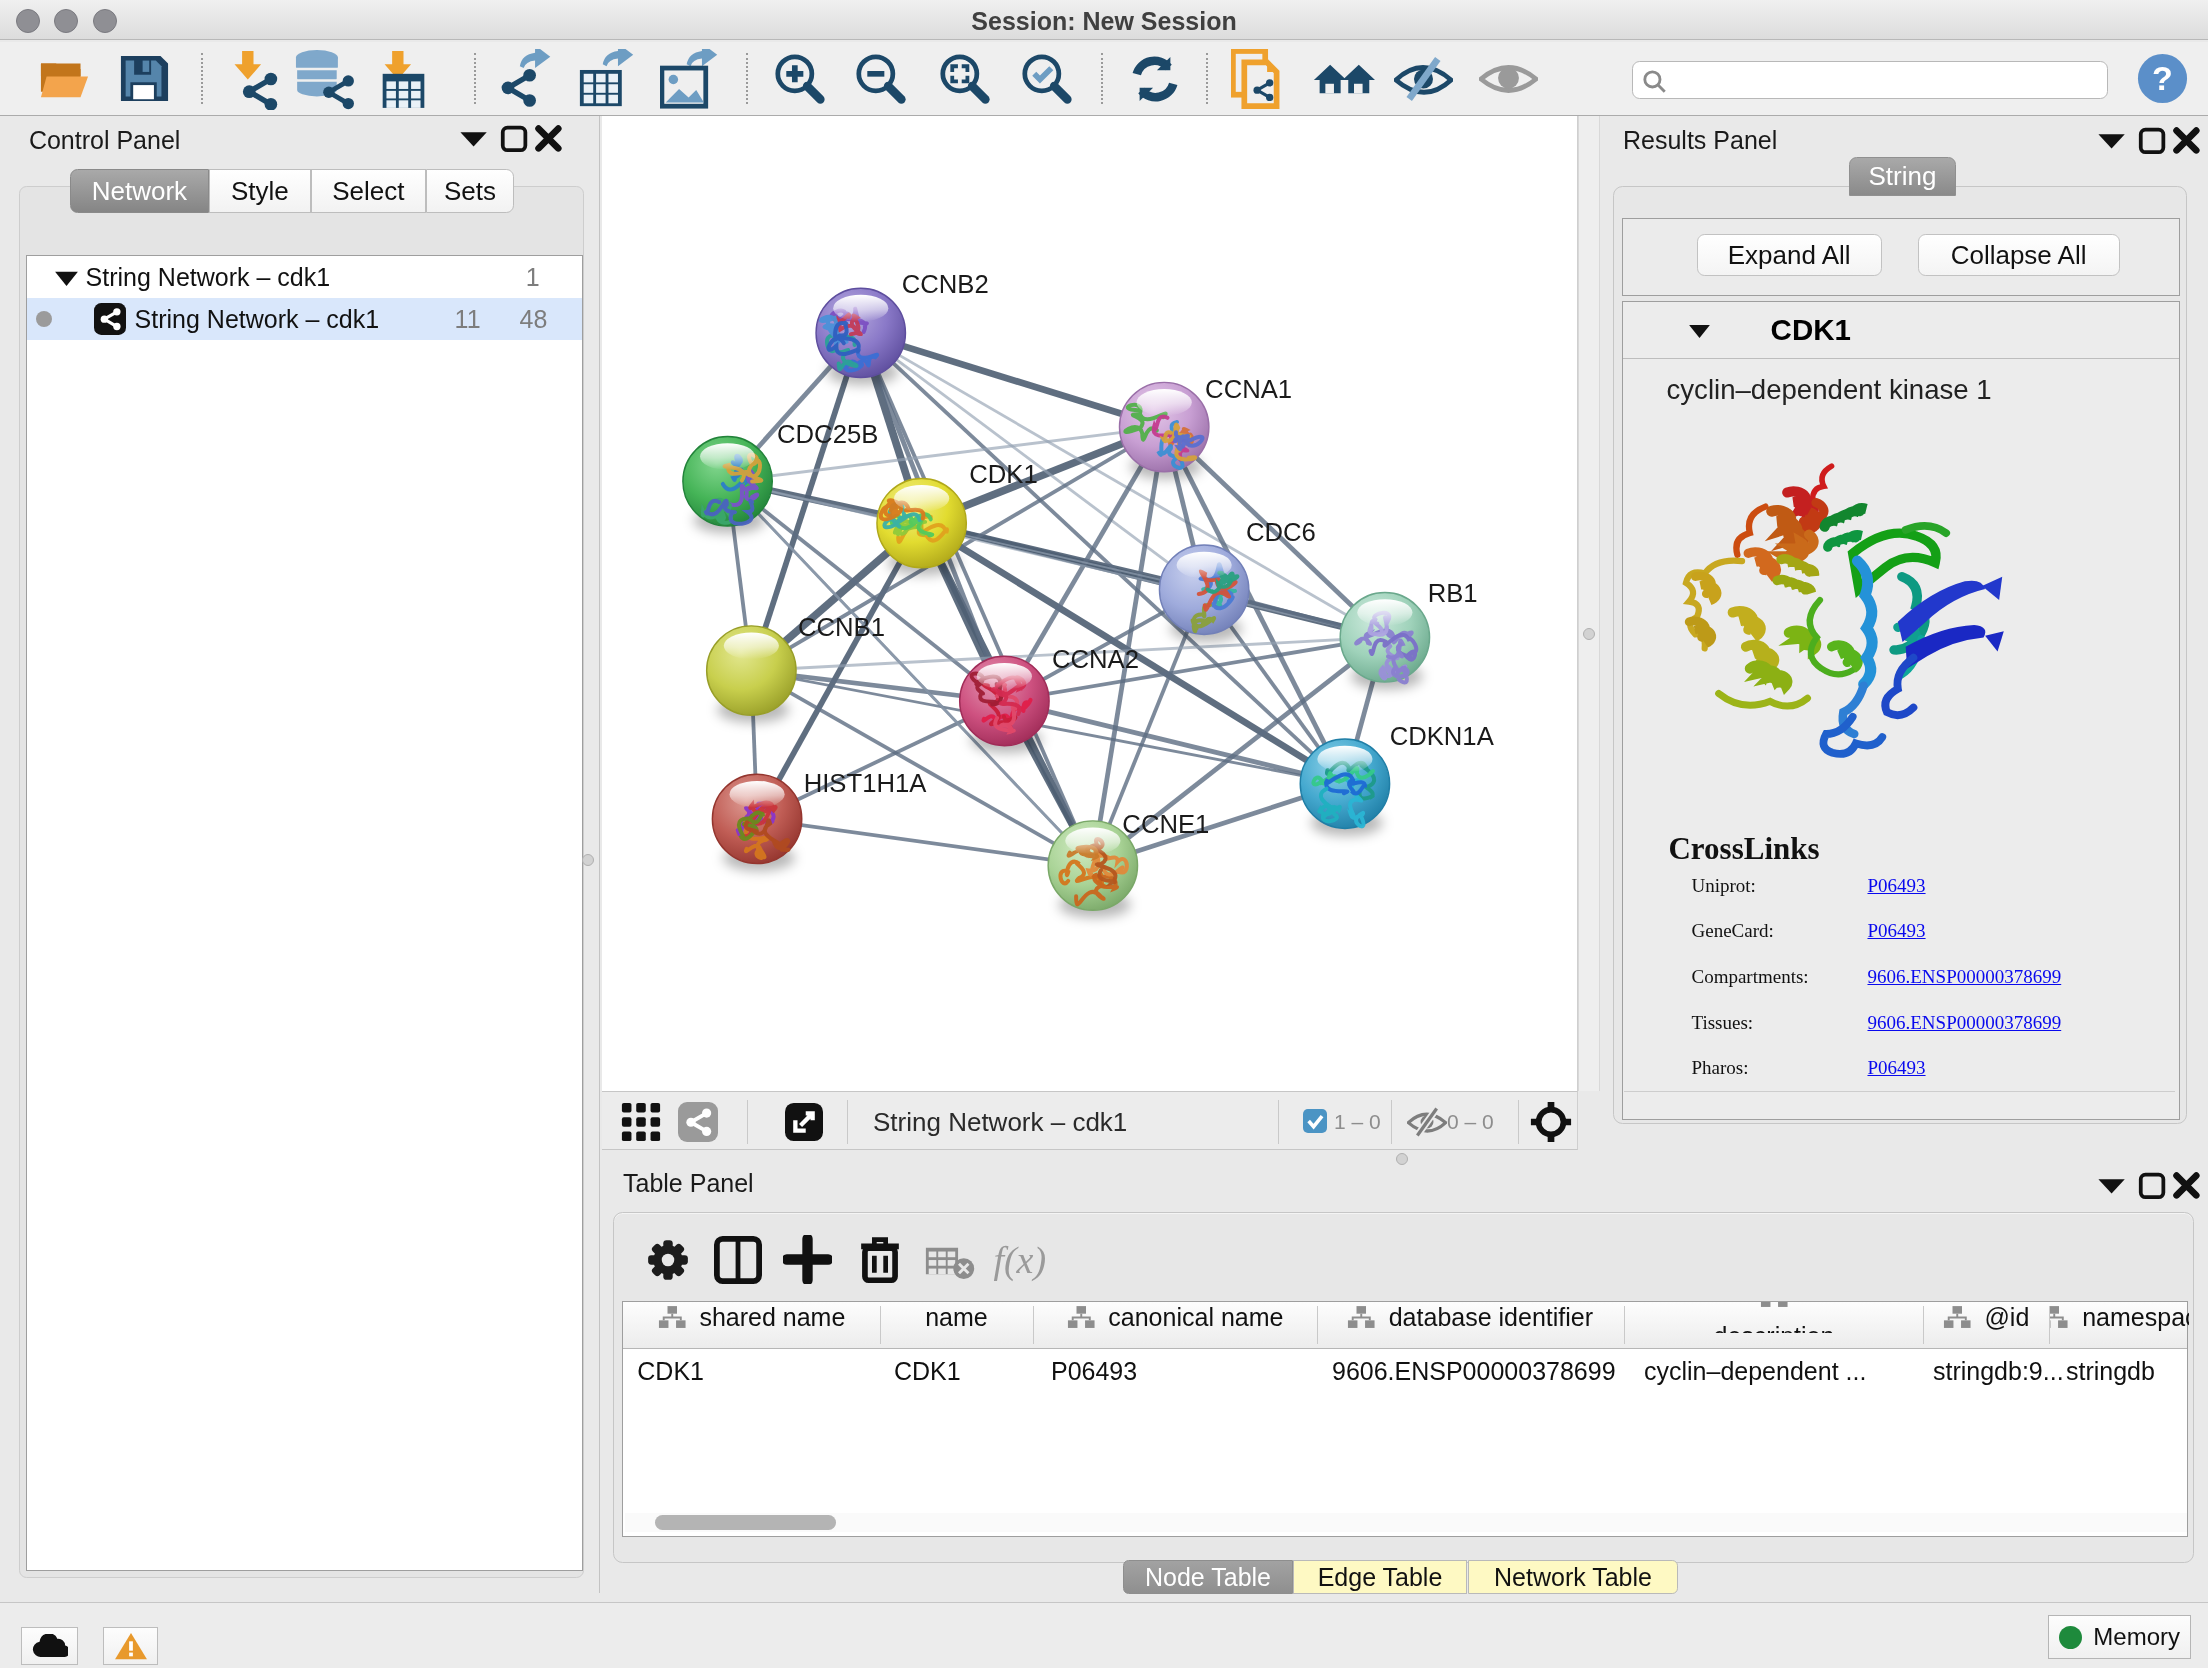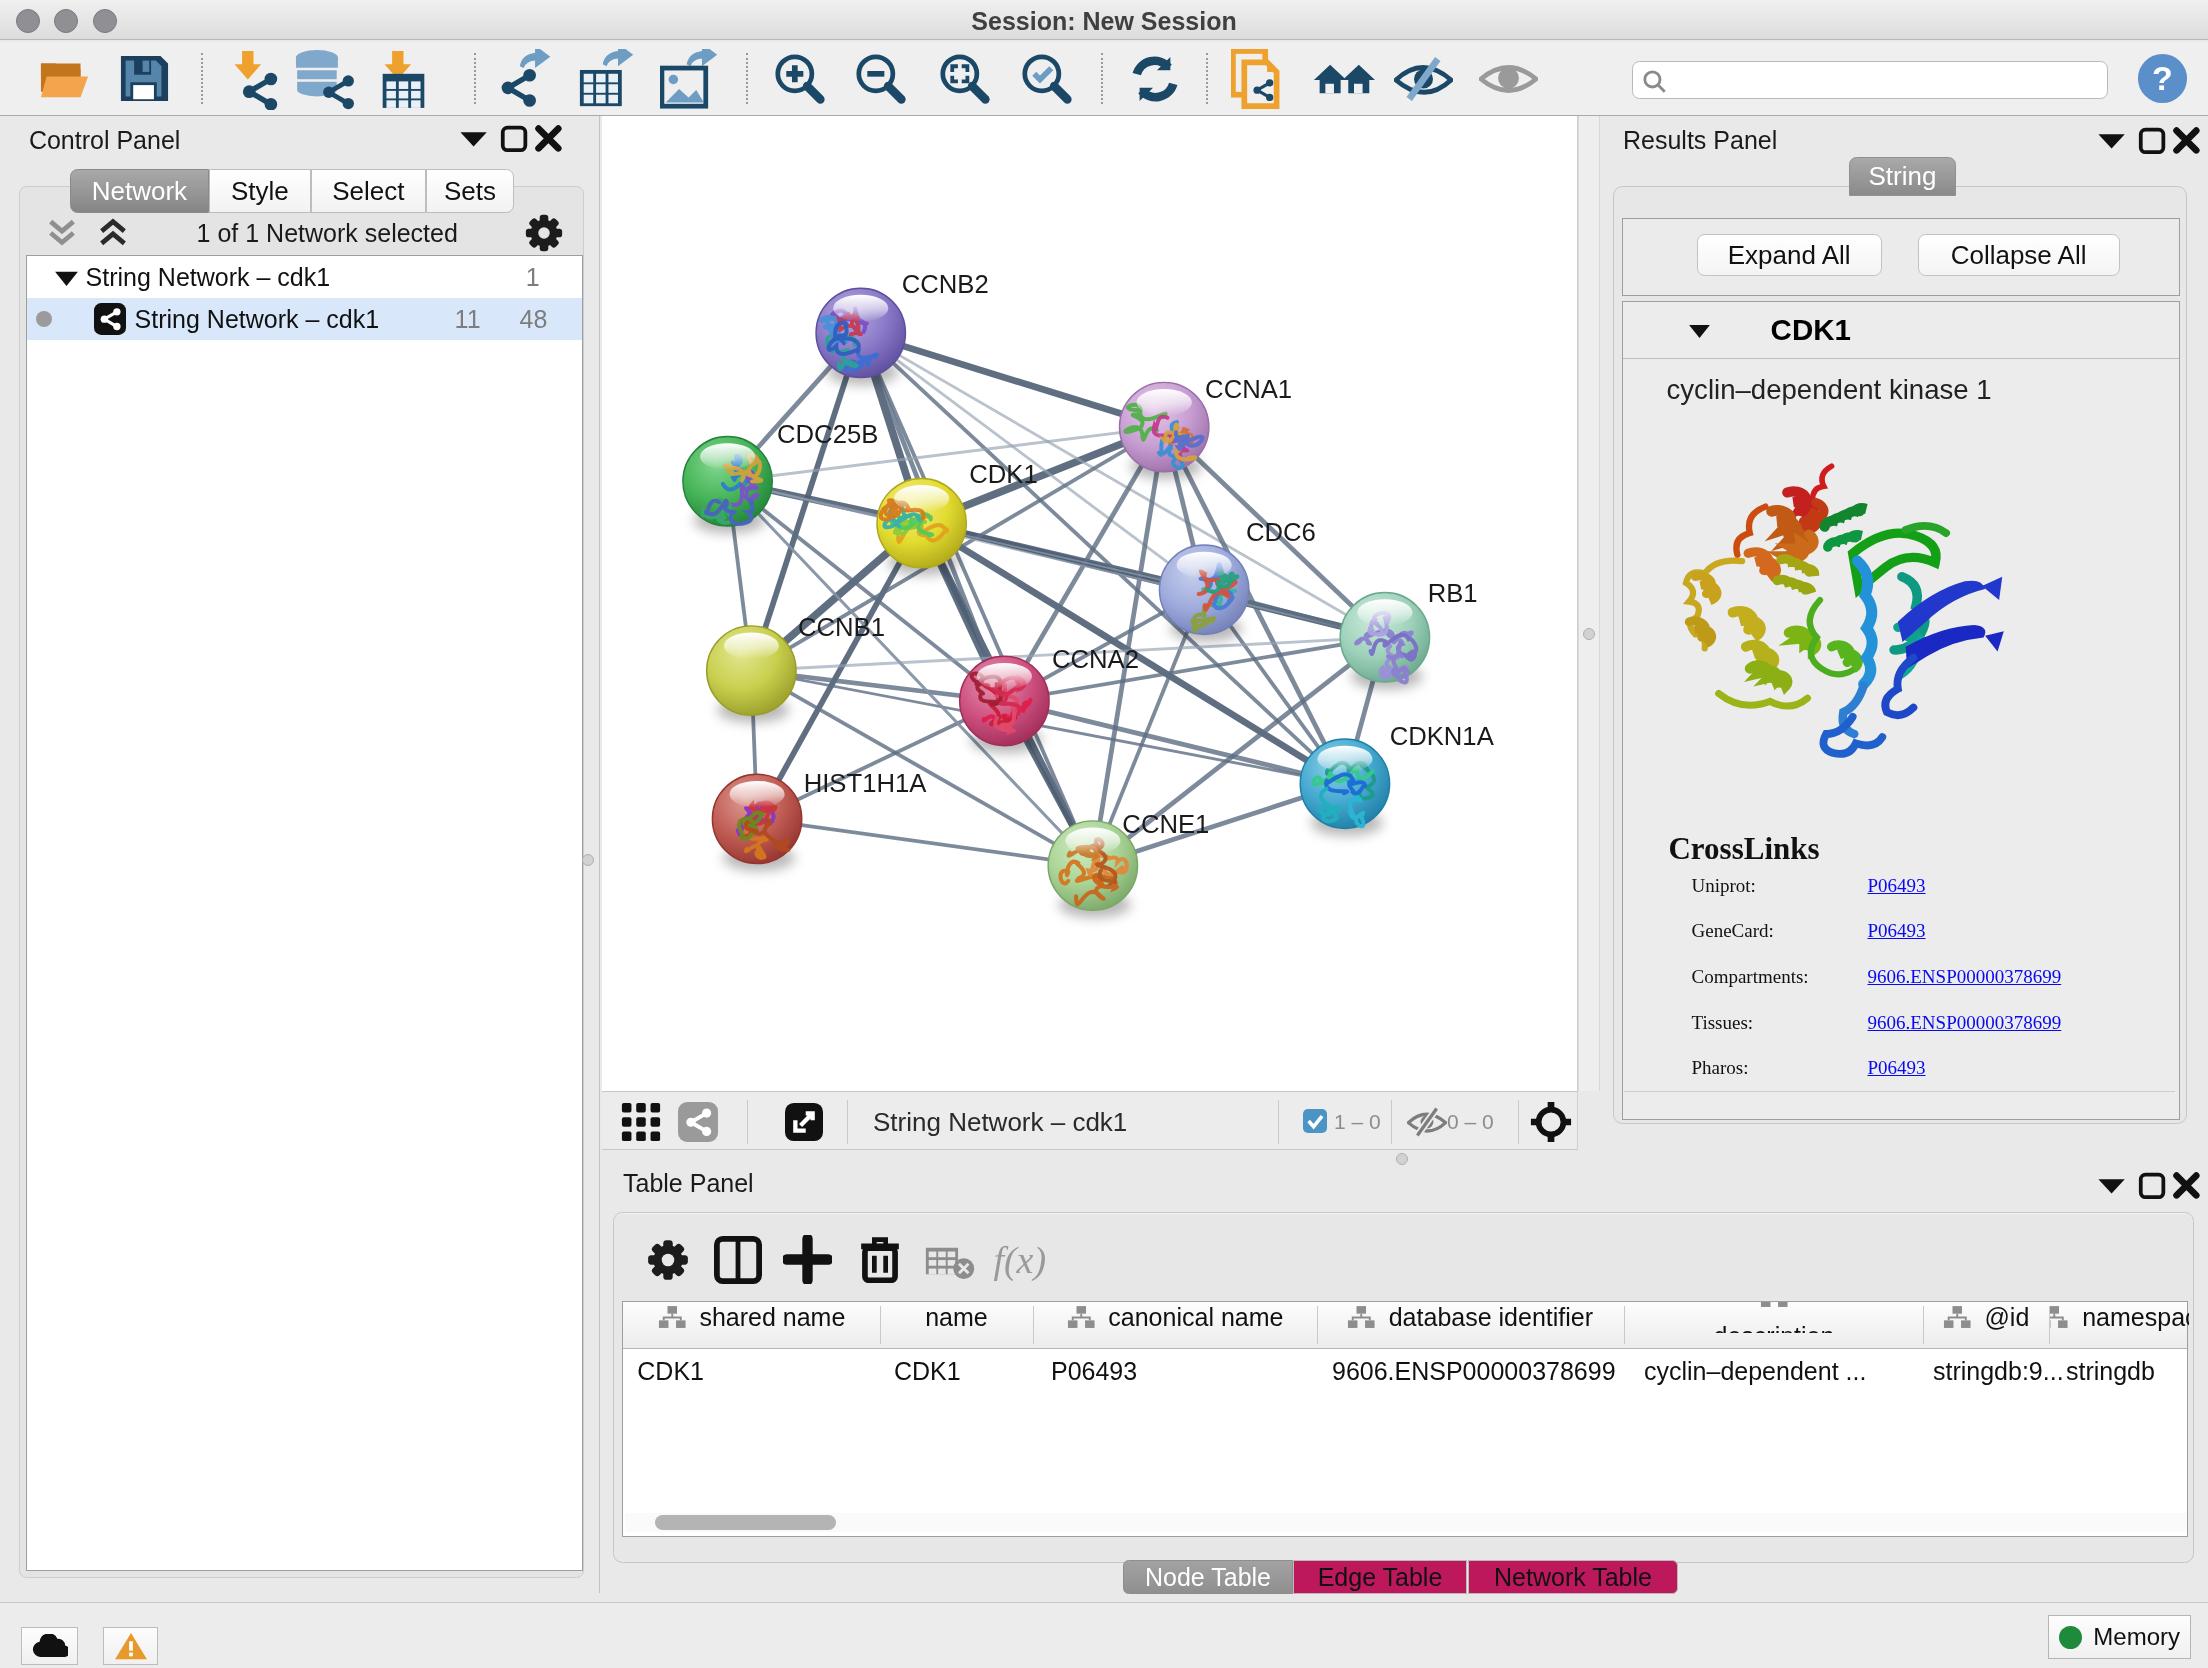--- a/index.html
+++ b/index.html
@@ -77,21 +77,21 @@
 .thcell{position:absolute;top:0;height:31px;display:flex;align-items:center;
  justify-content:center;gap:13.3px;overflow:hidden;}
 .thcell svg{flex:0 0 auto;}
 .thdiv{position:absolute;top:3.8px;height:38px;border-left:1.9px solid #c9c9c9;}
 .trow{position:absolute;left:0;top:47px;width:100%;height:44px;font-size:25px;color:#111;}
 .tcell{position:absolute;top:7.6px;}
 #hscroll{position:absolute;left:1.9px;bottom:3.8px;width:1562px;height:19px;background:#fafafa;}
 #hthumb{position:absolute;left:30px;top:1.9px;width:181px;height:15px;background:#b4b4b4;
  border-radius:7.6px;}
 .btab{position:absolute;height:34px;font-size:25px;display:flex;align-items:center;
- justify-content:center;background:#be185d;border:1px solid #b9b9b9;color:#111;}
+ justify-content:center;background:#fef9c3;border:1px solid #b9b9b9;color:#111;}
 .btab.sel{background:linear-gradient(#a2a2a2,#8f8f8f);color:#fff;border-color:#8e8e8e;}
 
 #statusbar{left:0;top:1602px;width:2208px;height:67px;background:#ececec;
  border-top:1.9px solid #c6c6c6;}
 .sbtn{position:absolute;top:24px;height:38px;background:linear-gradient(#fdfdfd,#f0f0f0);
  border:1.9px solid #bdbdbd;display:flex;align-items:center;justify-content:center;}
 #membtn{position:absolute;left:2048px;top:12.4px;width:143px;height:44px;
  background:linear-gradient(#fdfdfd,#f0f0f0);border:1.9px solid #b5b5b5;font-size:24px;
  color:#111;display:flex;align-items:center;justify-content:center;gap:11.4px;}
 .dot-green{width:23px;height:23px;border-radius:50%;background:#1e8a3c;}
@@ -271,39 +271,20 @@
       <rect x="46" y="6" width="24" height="24" rx="5" fill="none" stroke="#111" stroke-width="4"></rect>
       <path d="M84 7 l21 21 M105 7 l-21 21" stroke="#111" stroke-width="7" stroke-linecap="round"></path>
     </svg>
     <div class="tabrow" style="left:68px;top:53px;">
       <div class="tab sel" style="width:139px;border-radius:7.6px 0 0 7.6px;">Network</div>
       <div class="tab" style="width:102px;">Style</div>
       <div class="tab" style="width:115px;">Select</div>
       <div class="tab" style="width:88px;border-radius:0 7.6px 7.6px 0;">Sets</div>
     </div>
     <div id="cpbox">
-      <div id="cphead">
-        <svg width="38" height="34" viewBox="0 0 40 36" style="margin-left:17px;">
-          <path d="M8 6 l12 10 12 -10 M8 18 l12 10 12 -10" stroke="#8f8f8f" stroke-width="5" fill="none"></path>
-        </svg>
-        <svg width="38" height="34" viewBox="0 0 40 36" style="margin-left:13.3px;">
-          <path d="M8 16 l12 -10 12 10 M8 29 l12 -10 12 10" stroke="#2a2a2a" stroke-width="5" fill="none"></path>
-        </svg>
-        <div style="flex:1;text-align:center;">1 of 1 Network selected</div>
-        <svg width="42" height="42" viewBox="0 0 44 44" style="margin-right:15px;">
-          <g fill="#1c1c1c">
-            <circle cx="22" cy="22" r="14"></circle>
-            <rect x="17.5" y="3" width="9" height="38" rx="3" transform="rotate(0 22 22)"></rect>
-            <rect x="17.5" y="3" width="9" height="38" rx="3" transform="rotate(45 22 22)"></rect>
-            <rect x="17.5" y="3" width="9" height="38" rx="3" transform="rotate(90 22 22)"></rect>
-            <rect x="17.5" y="3" width="9" height="38" rx="3" transform="rotate(135 22 22)"></rect>
-          </g>
-          <circle cx="22" cy="22" r="6" fill="#e4e4e4"></circle>
-        </svg>
-      </div>
       <div id="cplist">
         <div class="cprow">
           <svg width="25" height="19" viewBox="0 0 26 20" style="position:absolute;left:27px;top:13.3px;">
             <path d="M1 3 h24 l-12 15 z" fill="#111"></path>
           </svg>
           <span style="position:absolute;left:59px;top:6.7px;">String Network – cdk1</span>
           <span style="position:absolute;right:42px;top:6.7px;color:#7d7d7d;">1</span>
         </div>
         <div class="cprow sel">
           <span style="position:absolute;left:9.5px;top:13.3px;width:16px;height:16px;border-radius:50%;background:#9b9b9b;"></span>

